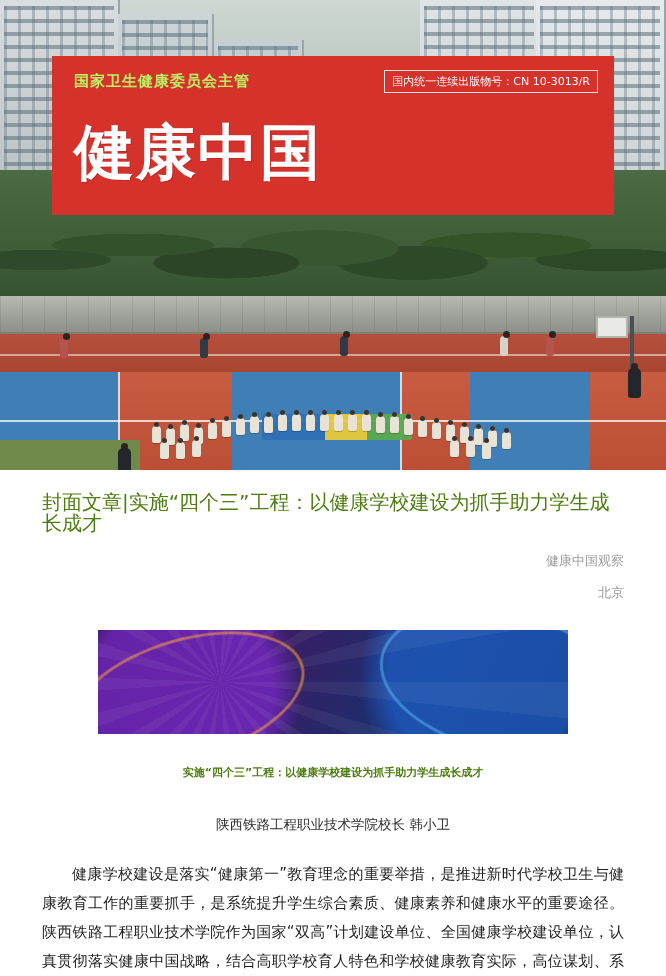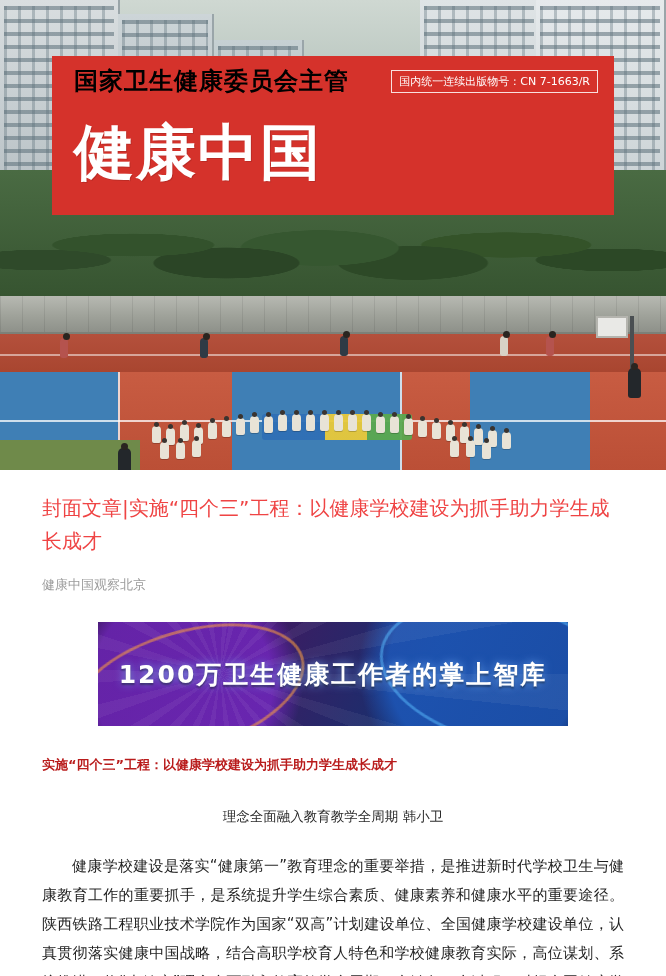--- a/index.html
+++ b/index.html
@@ -164,38 +164,39 @@
     background: #d5322b;
     padding: 10px 16px 0 22px;
   }
   .masthead-top {
     display: flex;
     align-items: center;
     justify-content: space-between;
     height: 30px;
   }
   .masthead-admin {
-    color: #000000;
-    font-size: 24px;
+    color: #bef264;
+    font-size: 15px;
     letter-spacing: 1px;
     font-weight: 700;
     font-family: "DejaVu Sans", sans-serif;
     text-align: right;
   }
   .masthead-issn {
     border: 1px solid rgba(255,255,255,.85);
     color: #fff;
     font-size: 11px;
     padding: 3px 7px;
     white-space: nowrap;
     font-family: "DejaVu Sans", sans-serif;
   }
   .masthead-main {
     display: flex;
-    margin-top: 18px;
+    align-items: flex-end;
+    margin-top: 12px;
     height: 82px;
   }
   .mh-title {
     color: #ffffff;
     font-size: 60px;
     line-height: 76px;
     font-weight: 700;
     letter-spacing: 2px;
     font-family: "DejaVu Sans", sans-serif;
     text-shadow: 1px 1px 0 rgba(0,0,0,.12);
@@ -234,32 +235,34 @@
     font-family: "Liberation Sans", sans-serif;
   }
 
   
   .article {
     padding: 0 42px;
   }
   .headline {
     margin: 22px 0 0 0;
     font-size: 20px;
-    line-height: 33px;
-    color: #ef4444;
+    line-height: 21px;
+    color: #4d7c0f;
     font-weight: 400;
     font-family: "DejaVu Sans", sans-serif;
   }
   .meta {
     margin-top: 18px;
     display: flex;
-    align-items: center;
+    align-items: flex-end;
+    gap: 14px;
     color: #9b9b9b;
     font-size: 13px;
     font-family: "DejaVu Sans", sans-serif;
+    flex-direction: column;
   }
 
   
   .promo-wrap {
     margin: 28px 0 0 0;
     display: flex;
     justify-content: center;
   }
   .promo {
     position: relative;
@@ -303,23 +306,24 @@
     font-weight: 700;
     letter-spacing: 2px;
     text-shadow: 0 0 10px rgba(120,180,255,.8), 0 2px 2px rgba(0,0,0,.5);
     font-family: "DejaVu Sans", sans-serif;
     white-space: nowrap;
   }
 
   
   .subtitle {
     margin: 26px 0 0 0;
-    font-size: 13px;
-    font-weight: 700;
-    color: #b91c1c;
+    text-align: center;
+    font-size: 11px;
+    font-weight: 700;
+    color: #4d7c0f;
     line-height: 26px;
     font-family: "DejaVu Sans", sans-serif;
   }
   .byline {
     margin: 30px 0 0 0;
     text-align: center;
     font-size: 13.5px;
     color: #2b2b2b;
     font-family: "DejaVu Sans", sans-serif;
   }
@@ -406,41 +410,40 @@
     <div class="person-dark" style="left:628px; top:368px;"></div>
     <div class="person-dark" style="left:60px;  top:338px; width:8px; height:20px; background:#b5534e;"></div>
     <div class="person-dark" style="left:200px; top:338px; width:8px; height:20px; background:#2f3a45;"></div>
     <div class="person-dark" style="left:340px; top:336px; width:8px; height:20px; background:#2f3a45;"></div>
     <div class="person-dark" style="left:500px; top:336px; width:8px; height:20px; background:#d8d2c6;"></div>
     <div class="person-dark" style="left:546px; top:336px; width:8px; height:20px; background:#b5534e;"></div>
 
     <div class="masthead">
       <div class="masthead-top">
         <div class="masthead-admin">国家卫生健康委员会主管</div>
-        <div class="masthead-issn">国内统一连续出版物号：CN 7-1663/R</div>
+        <div class="masthead-issn">国内统一连续出版物号：CN 10-3013/R</div>
       </div>
       <div class="masthead-main">
         <div class="mh-title">健康中国</div>
       </div>
     </div>
   </div>
 
   <div class="article">
     <h1 class="headline">封面文章|实施“四个三”工程：以健康学校建设为抓手助力学生成长成才</h1>
 
     <div class="meta">
       <span>健康中国观察</span>
       <span>北京</span>
     </div>
 
     <div class="promo-wrap">
       <div class="promo">
         <div class="promo-swoosh"></div>
         <div class="promo-swoosh s2"></div>
-        <div class="promo-text">1200万卫生健康工作者的掌上智库</div>
       </div>
     </div>
 
     <div class="subtitle">实施“四个三”工程：以健康学校建设为抓手助力学生成长成才</div>
-    <div class="byline">理念全面融入教育教学全周期 韩小卫</div>
+    <div class="byline">陕西铁路工程职业技术学院校长 韩小卫</div>
     <p class="para">健康学校建设是落实“健康第一”教育理念的重要举措，是推进新时代学校卫生与健康教育工作的重要抓手，是系统提升学生综合素质、健康素养和健康水平的重要途径。陕西铁路工程职业技术学院作为国家“双高”计划建设单位、全国健康学校建设单位，认真贯彻落实健康中国战略，结合高职学校育人特色和学校健康教育实际，高位谋划、系统推进，将“大健康”理念全面融入教育教学全周期、全链条、全过程。对标全国健康学校指标体系，聚焦“四个三”，即三到位、三融入、三强化和三维度，筑牢健康学校的“四</p>
   </div>
 </div>
 
 </body></html>

